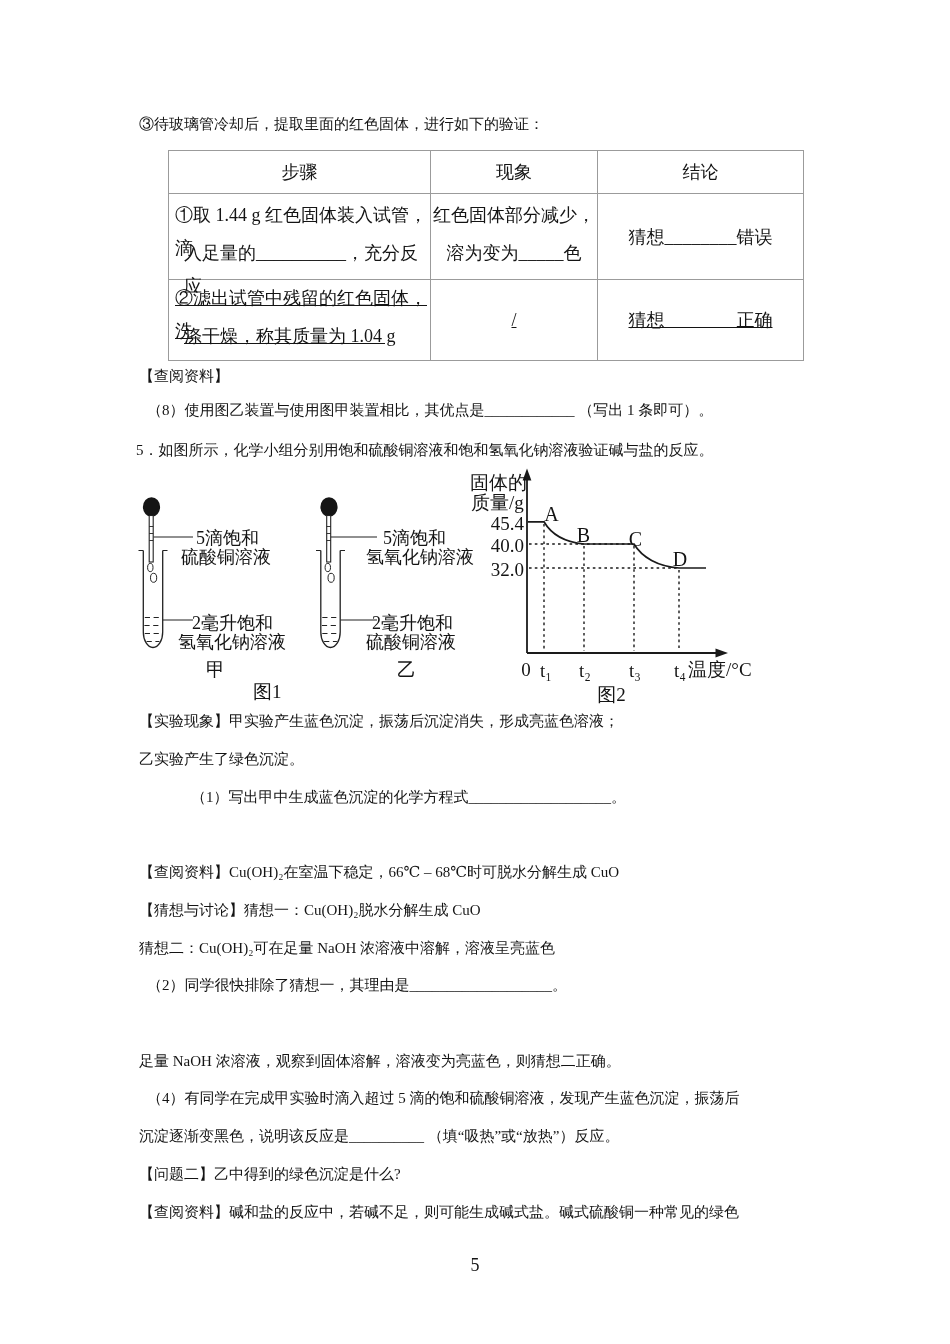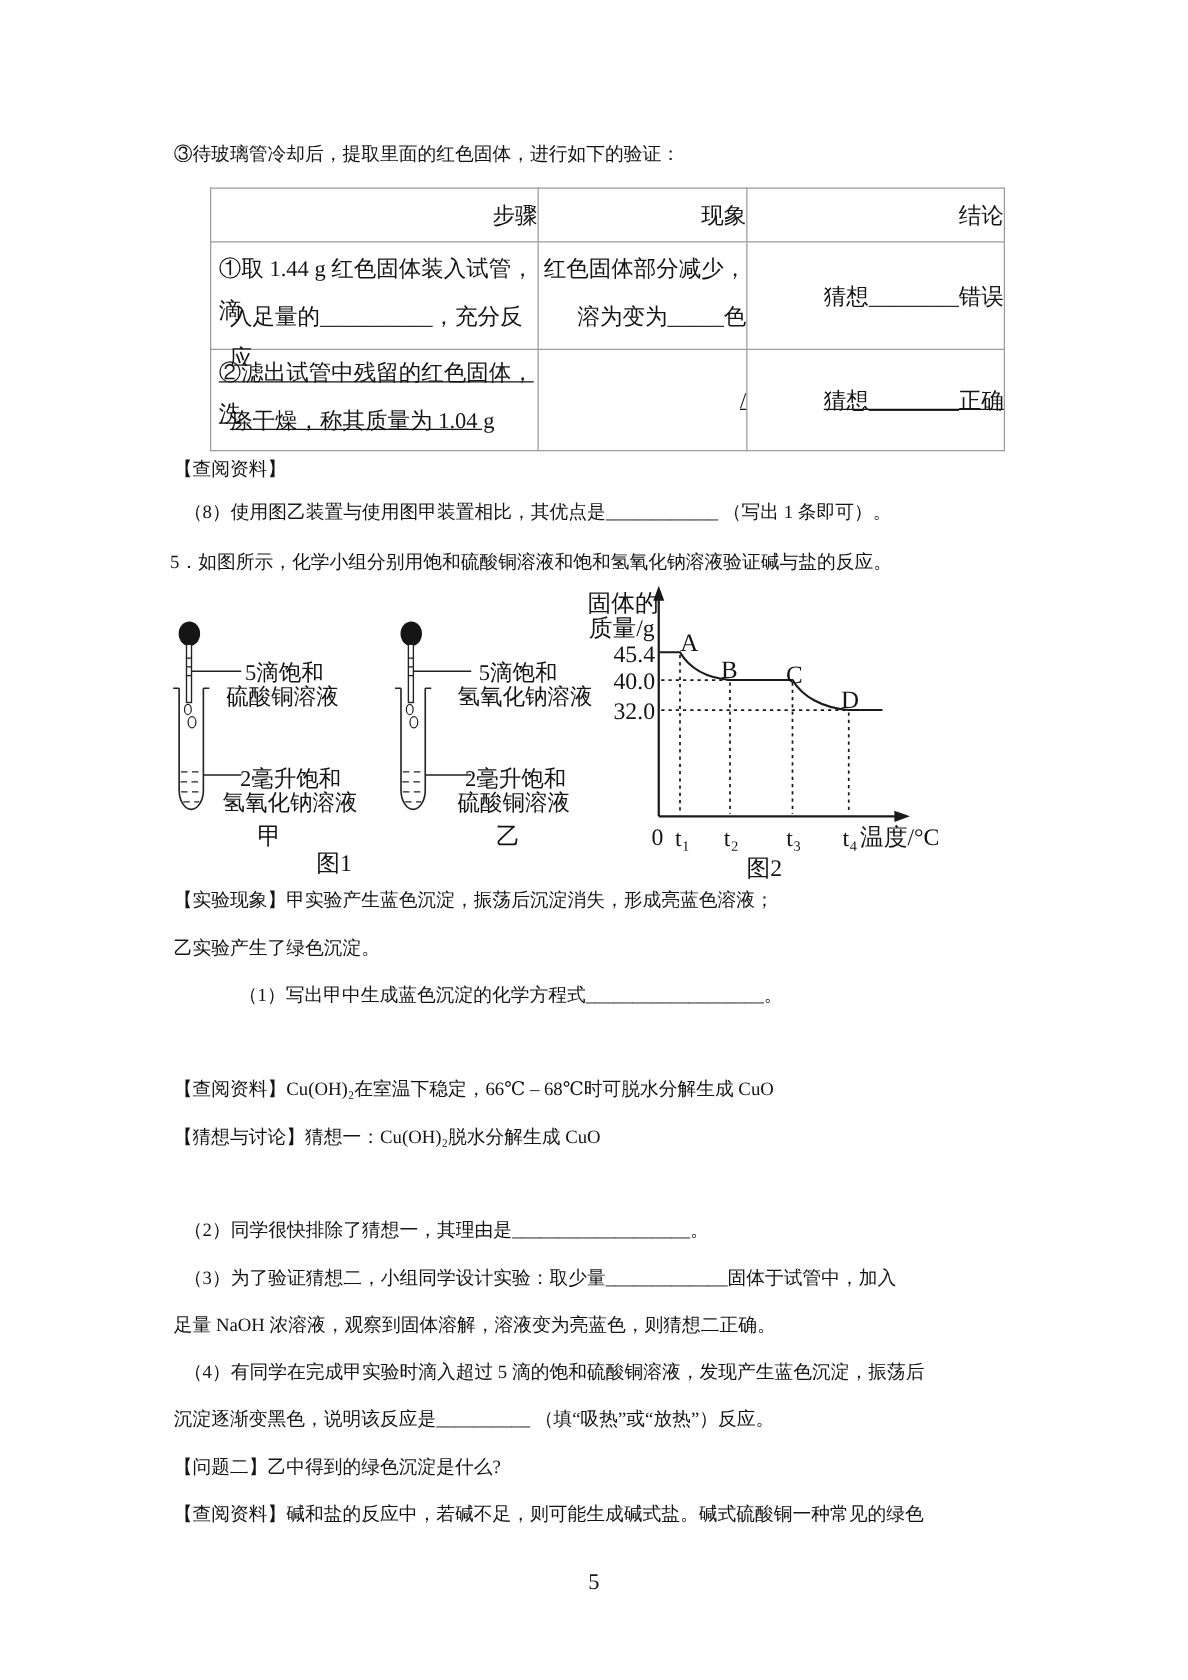--- a/index.html
+++ b/index.html
@@ -9,21 +9,21 @@
   }
   .t{position:absolute;white-space:nowrap;font-size:15px;line-height:23px;}
   .fig-label{position:absolute;white-space:nowrap;font-size:18px;line-height:20px;}
   .fig-name{position:absolute;white-space:nowrap;font-size:19px;line-height:20px;}
   table.vtable{
     position:absolute;left:168px;top:150px;width:635px;
     border-collapse:collapse;table-layout:fixed;
   }
   .vtable th,.vtable td{
     border:1px solid #9b9b9b;font-weight:normal;font-size:18px;
-    text-align:right;vertical-align:middle;padding:0;color:#141414;
+    text-align:center;vertical-align:middle;padding:0;color:#141414;
   }
   .vtable tr.hdr th{height:42px;}
   .vtable tr.r1 td{height:85px;}
   .vtable tr.r2 td{height:80px;text-decoration:underline;}
   .vtable td .ln{line-height:33px;height:38px;}
   .vtable td.cl{text-align:left;padding-left:6px;padding-right:2px;}
   .vtable td.cl .ind{padding-left:9px;}
   .pageno{position:absolute;left:0;right:0;text-align:center;font-size:18px;}
   svg{position:absolute;left:0;top:0;}
   svg text{font-family:"Liberation Serif","DejaVu Serif",serif;fill:#141414;}
@@ -147,22 +147,22 @@
   <span class="fig-label" style="left:366px;top:632px;">硫酸铜溶液</span>
   <span class="fig-name" style="left:397px;top:660px;">乙</span>
 
   <span class="fig-name" style="left:253px;top:682px;">图1</span>
 
   <div class="t" style="left:139px;top:710px;">【实验现象】甲实验产生蓝色沉淀，振荡后沉淀消失，形成亮蓝色溶液；</div>
   <div class="t" style="left:139px;top:748px;">乙实验产生了绿色沉淀。</div>
   <div class="t" style="left:147px;top:786px;margin-left:44px;">（1）写出甲中生成蓝色沉淀的化学方程式___________________。</div>
   <div class="t" style="left:139px;top:861px;">【查阅资料】Cu(OH)₂在室温下稳定，66℃ – 68℃时可脱水分解生成 CuO</div>
   <div class="t" style="left:139px;top:899px;">【猜想与讨论】猜想一：Cu(OH)₂脱水分解生成 CuO</div>
+  <div class="t" style="left:139px;top:937px;">猜想二：Cu(OH)₂可在足量 NaOH 浓溶液中溶解，溶液呈亮蓝色</div>
   <div class="t" style="left:147px;top:974px;">（2）同学很快排除了猜想一，其理由是___________________。</div>
-  <div class="t" style="left:147px;top:1012px;">（3）为了验证猜想二，小组同学设计实验：取少量_____________固体于试管中，加入</div>
   <div class="t" style="left:139px;top:1050px;">足量 NaOH 浓溶液，观察到固体溶解，溶液变为亮蓝色，则猜想二正确。</div>
   <div class="t" style="left:147px;top:1087px;">（4）有同学在完成甲实验时滴入超过 5 滴的饱和硫酸铜溶液，发现产生蓝色沉淀，振荡后</div>
   <div class="t" style="left:139px;top:1125px;">沉淀逐渐变黑色，说明该反应是__________ （填“吸热”或“放热”）反应。</div>
   <div class="t" style="left:139px;top:1163px;">【问题二】乙中得到的绿色沉淀是什么?</div>
   <div class="t" style="left:139px;top:1201px;">【查阅资料】碱和盐的反应中，若碱不足，则可能生成碱式盐。碱式硫酸铜一种常见的绿色</div>
 
   <div class="pageno" style="top:1255px;">5</div>
 
 </div>
 

